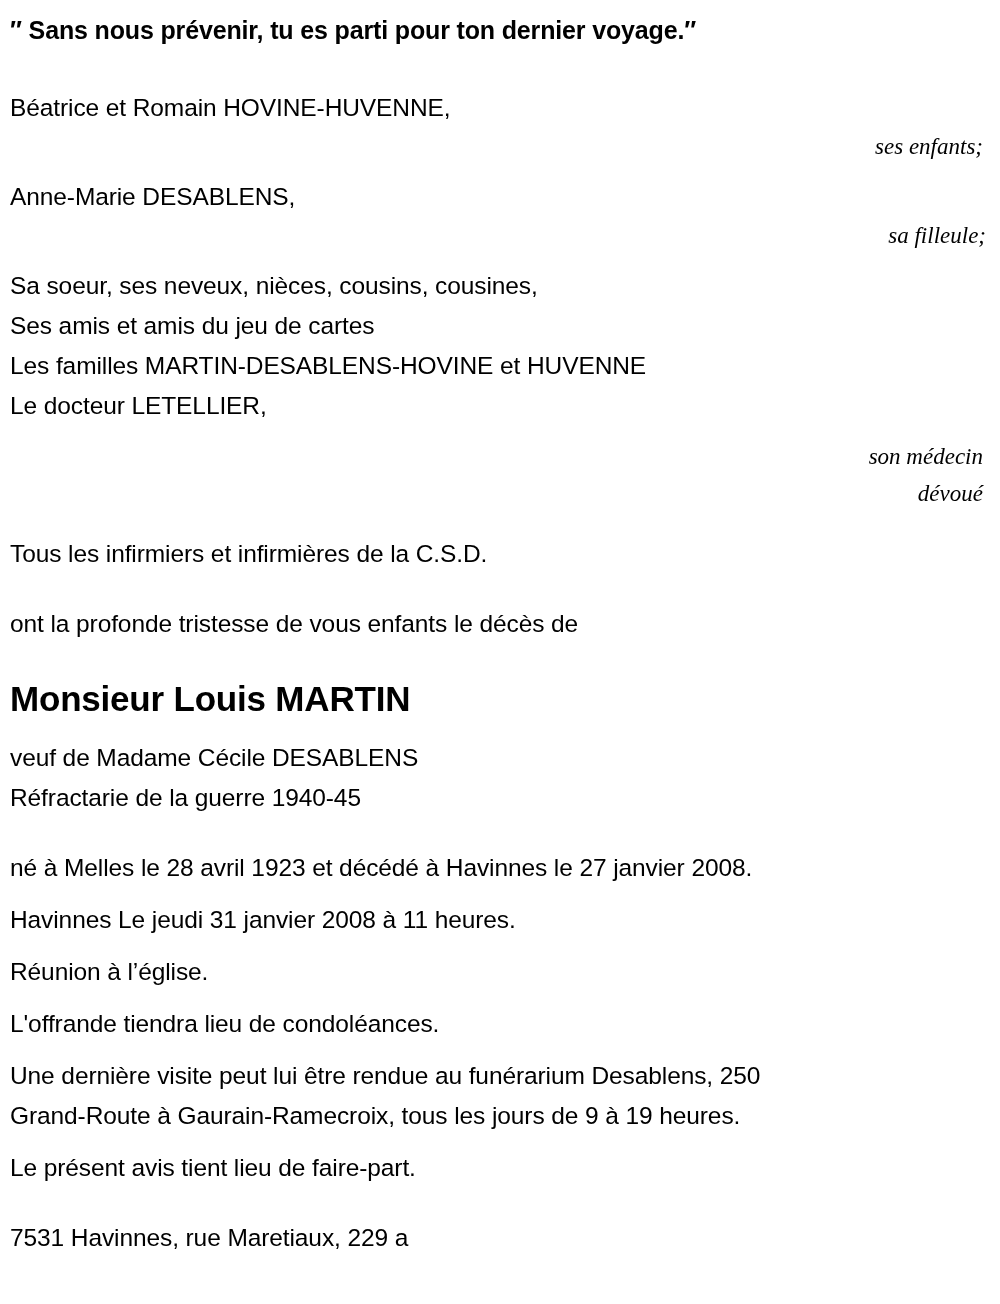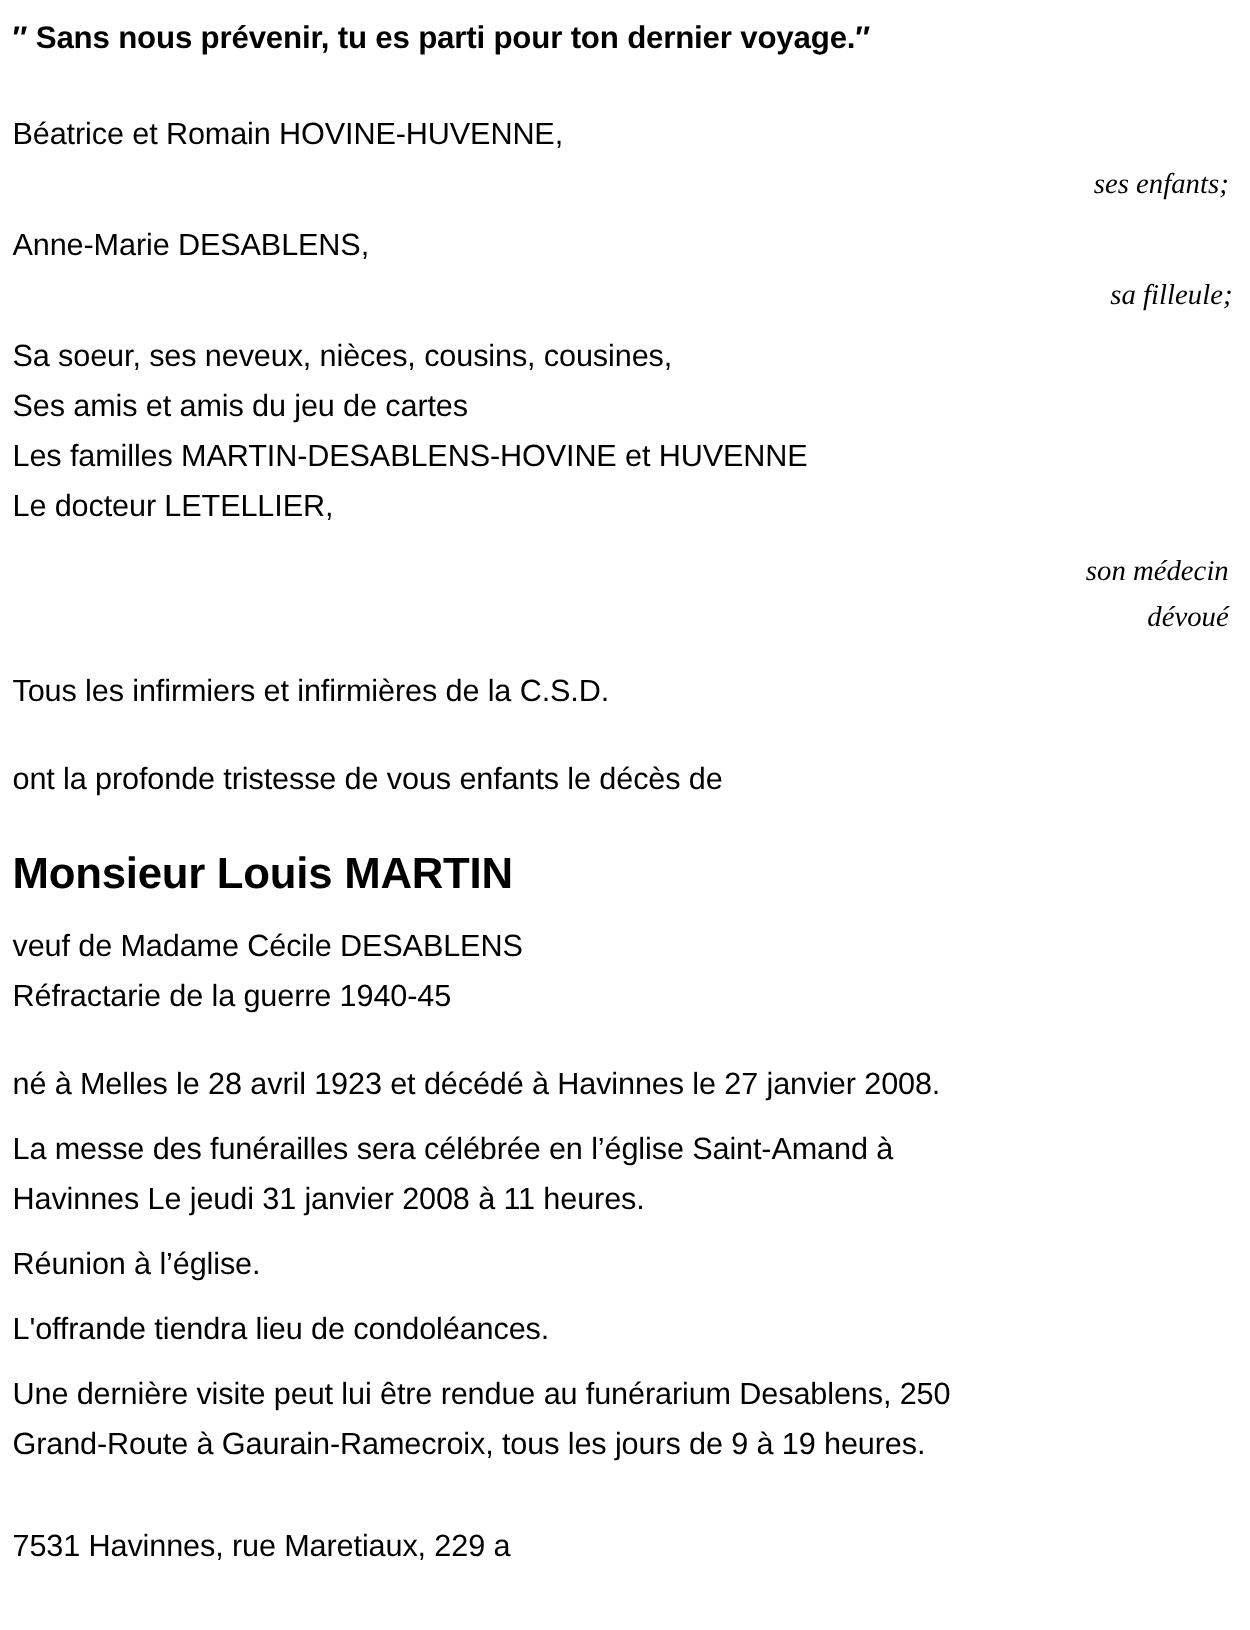--- a/index.html
+++ b/index.html
@@ -106,39 +106,39 @@
     <div class="line">Réfractarie de la guerre 1940-45</div>
   </div>
 
   <div class="gap-lg"></div>
 
   <div class="line">né à Melles le 28 avril 1923 et décédé à Havinnes le 27 janvier 2008.</div>
 
   <div class="gap-sm"></div>
 
   <div class="block-tight">
-    <div class="line">La messe des funérailles sera célébrée en l’église Saint-Amand à</div>
     <div class="line">Havinnes Le jeudi 31 janvier 2008 à 11 heures.</div>
   </div>
 
   <div class="gap-sm"></div>
 
   <div class="line">Réunion à l’église.</div>
 
   <div class="gap-sm"></div>
 
   <div class="line">L'offrande tiendra lieu de condoléances.</div>
 
   <div class="gap-sm"></div>
 
   <div class="block-tight">
     <div class="line">Une dernière visite peut lui être rendue au funérarium Desablens, 250</div>
     <div class="line">Grand-Route à Gaurain-Ramecroix, tous les jours de 9 à 19 heures.</div>
   </div>
 
   <div class="gap-sm"></div>
 
+  <div class="line">Le présent avis tient lieu de faire-part.</div>
 
   <div class="gap-lg"></div>
 
   <div class="line">7531 Havinnes, rue Maretiaux, 229 a</div>
 
 </div>
 
 </body></html>

